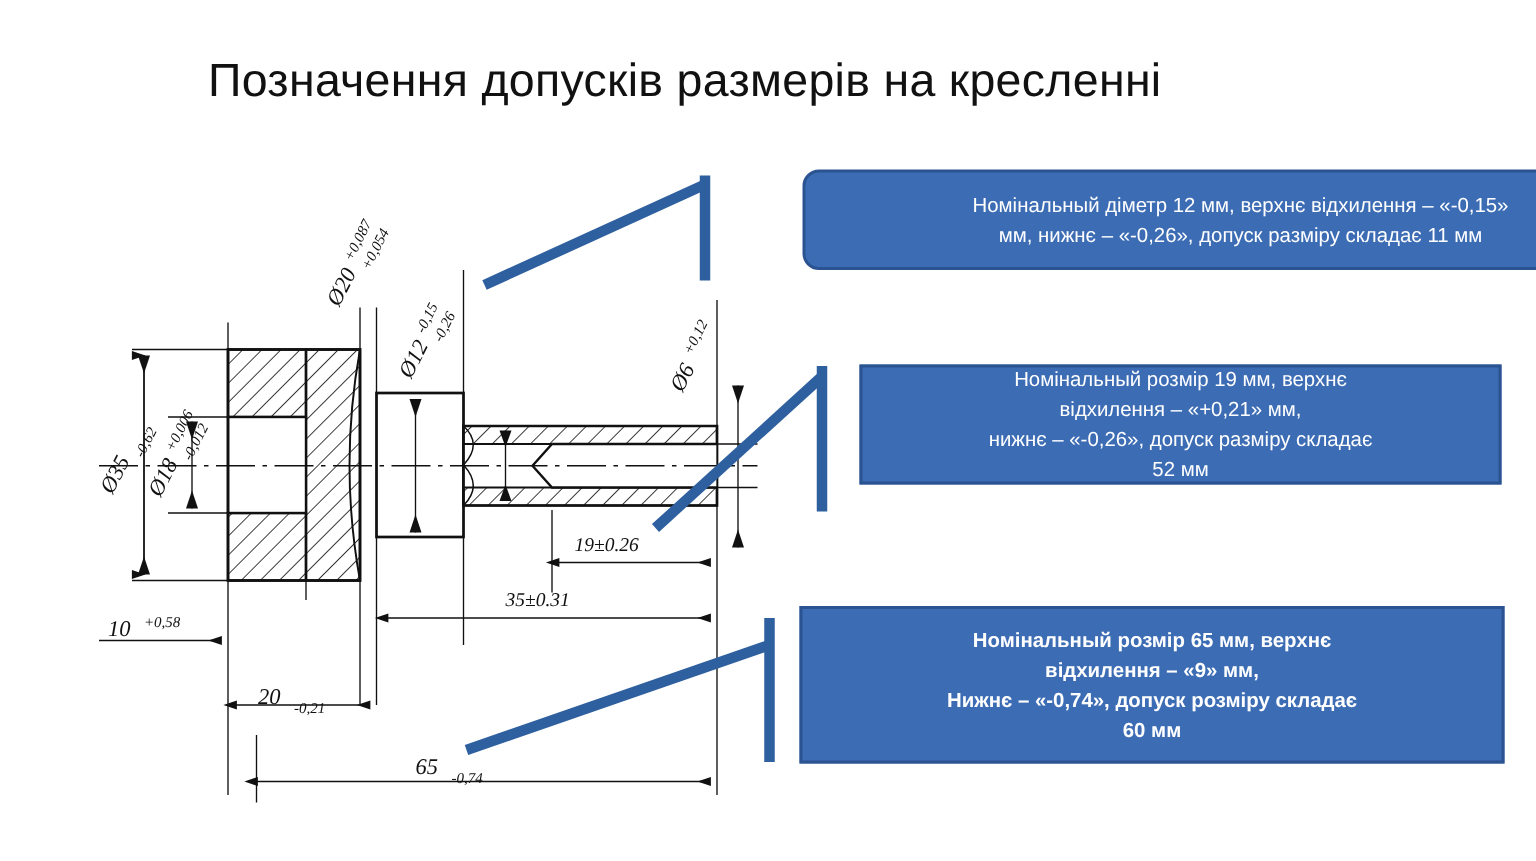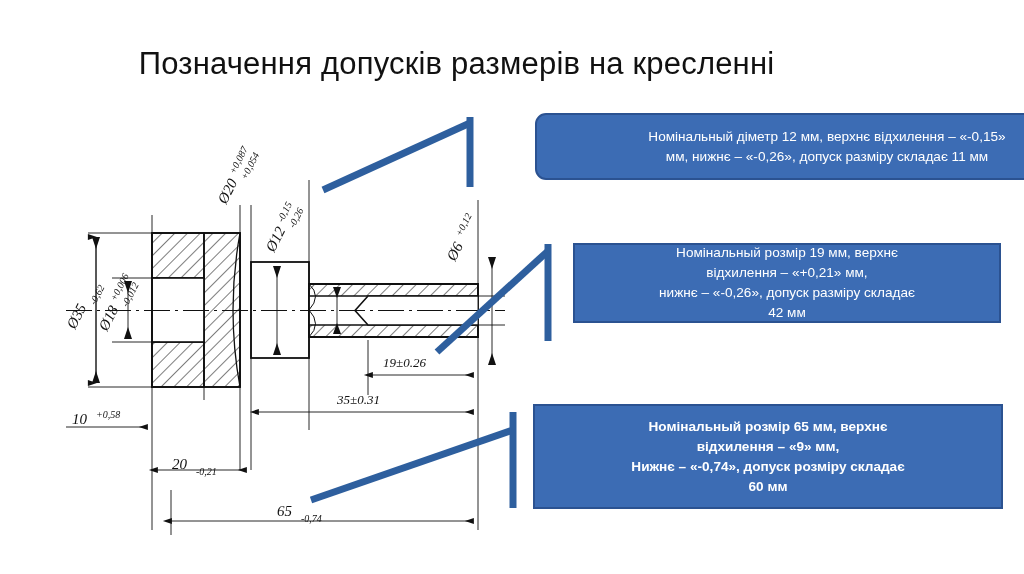--- a/index.html
+++ b/index.html
@@ -4,21 +4,21 @@
 <style>
   html,body{margin:0;padding:0;}
   body{
     width:1024px;height:574px;background:#ffffff;overflow:hidden;
     font-family:"Liberation Sans", sans-serif;position:relative;
   }
   #slide{position:absolute;inset:0;}
 
   
   .title{
-    position:absolute;left:0;top:46px;width:913px;text-align:center;
+    position:absolute;left:0;top:36px;width:913px;text-align:center;
     font-size:31px;color:#111111;font-weight:400;letter-spacing:.2px;
     white-space:nowrap;
   }
 
   
   .callout{
     position:absolute;box-sizing:border-box;
     background:#3C6CB4;border:2px solid #2B5291;
     color:#ffffff;text-align:center;
     font-size:13.6px;line-height:20px;
@@ -219,21 +219,21 @@
       <span class="ln">Номінальный діметр 12 мм, верхнє відхилення – «-0,15»</span>
       <span class="ln">мм, нижнє – «-0,26», допуск размiру складає 11 мм</span>
     </div>
   </div>
 
   <div class="callout" id="callout2">
     <div class="txt">
       <span class="ln">Номінальный розмір 19 мм, верхнє</span>
       <span class="ln">відхилення – «+0,21» мм,</span>
       <span class="ln">нижнє – «-0,26», допуск размiру складає</span>
-      <span class="ln">42 мм</span>
+      <span class="ln">52 мм</span>
     </div>
   </div>
 
   <div class="callout" id="callout3">
     <div class="txt">
       <span class="ln">Номінальный розмір 65 мм, верхнє</span>
       <span class="ln">відхилення – «9» мм,</span>
       <span class="ln">Нижнє – «-0,74», допуск розміру складає</span>
       <span class="ln">60 мм</span>
     </div>

